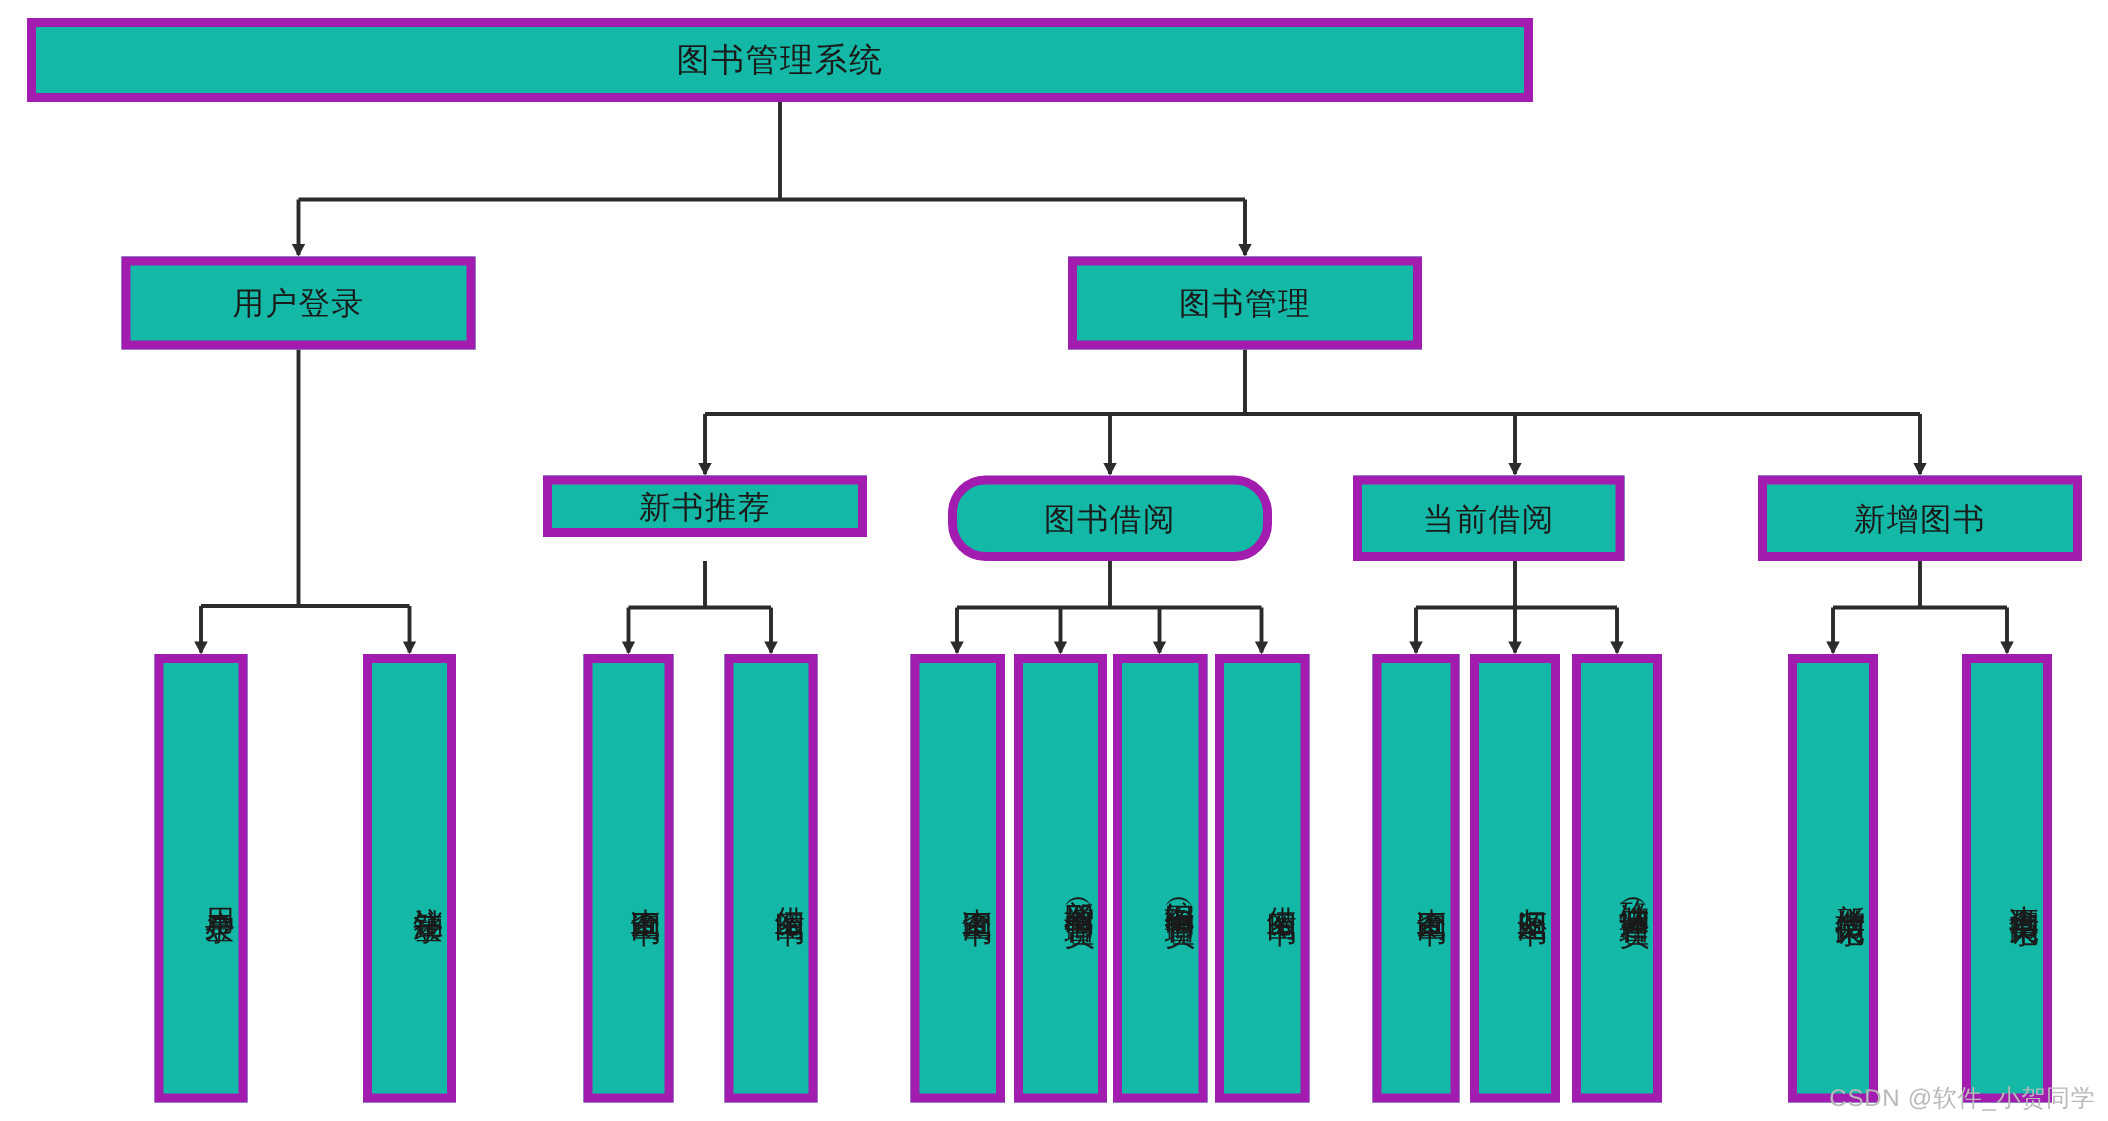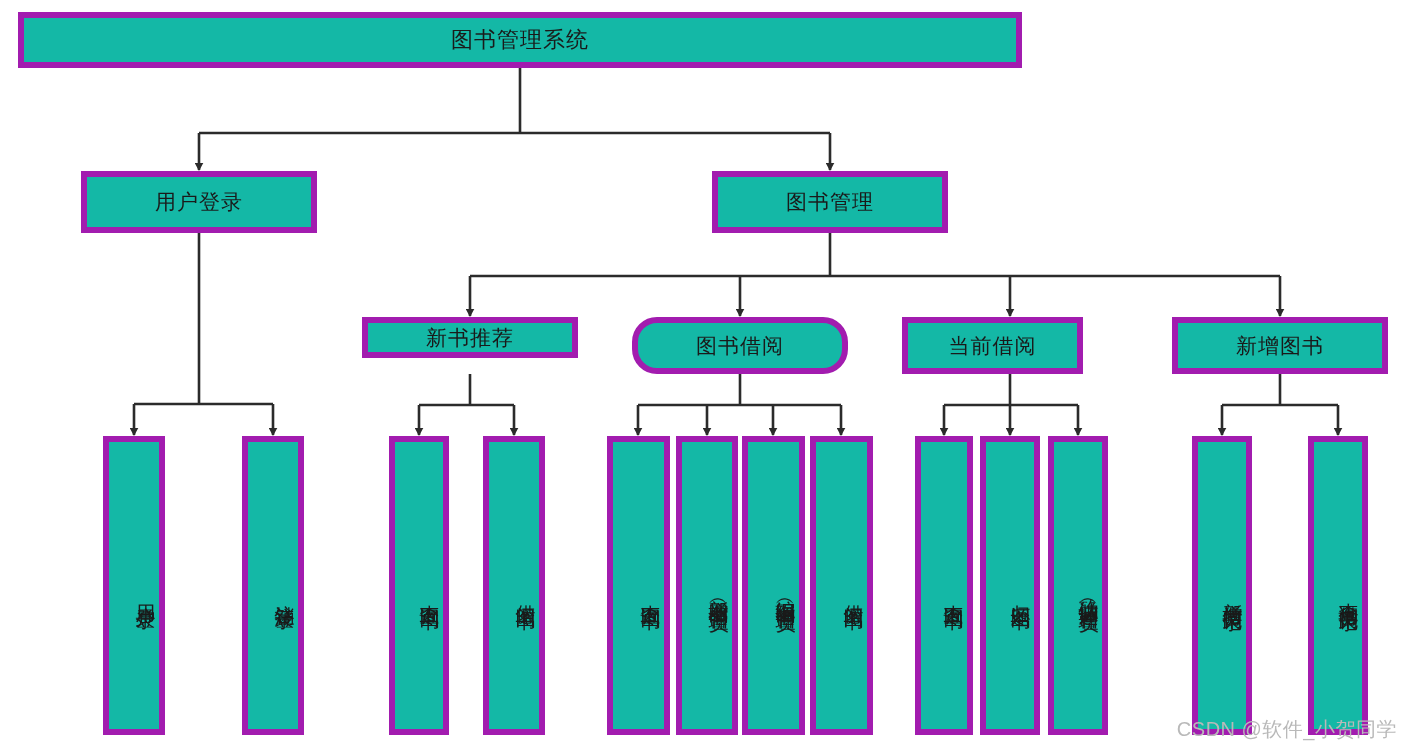--- a/index.html
+++ b/index.html
@@ -54,21 +54,21 @@
   }
   .node.v .vtext {
     writing-mode: vertical-rl;
     text-orientation: upright;
     white-space: nowrap;
   }
   .watermark {
     position: absolute;
     right: 8px;
     bottom: 4px;
-    font-size: 20px;
+    font-size: 16px;
     color: #b9b9b9;
     white-space: nowrap;
     letter-spacing: 0.5px;
   }
 </style>
 </head>
 <body>
 
 <div id="canvas">
 

